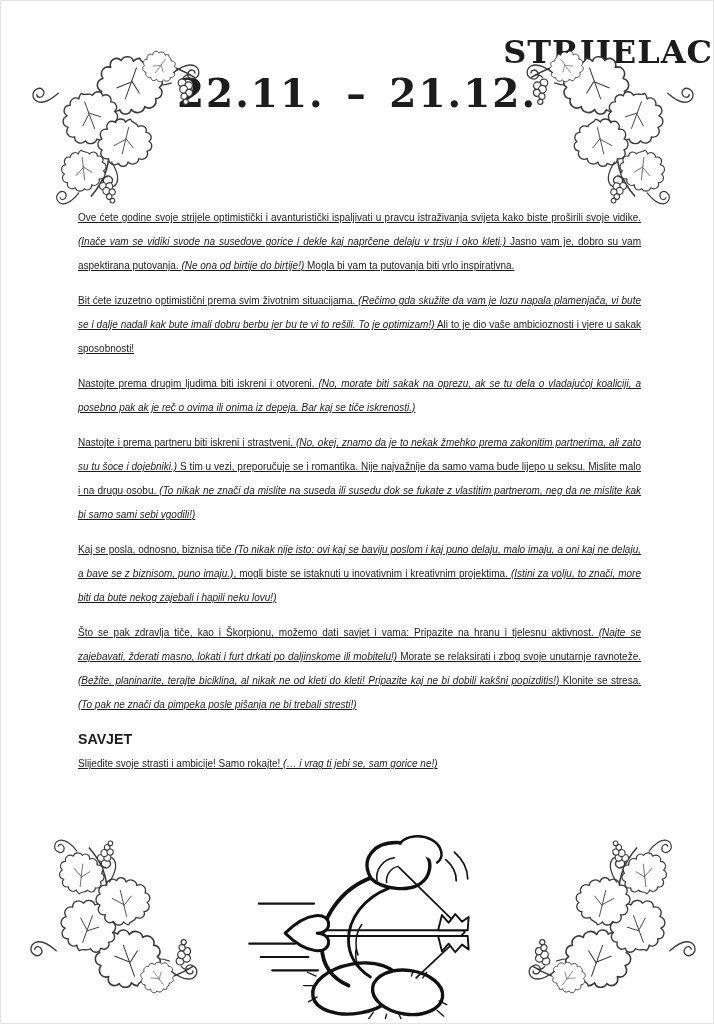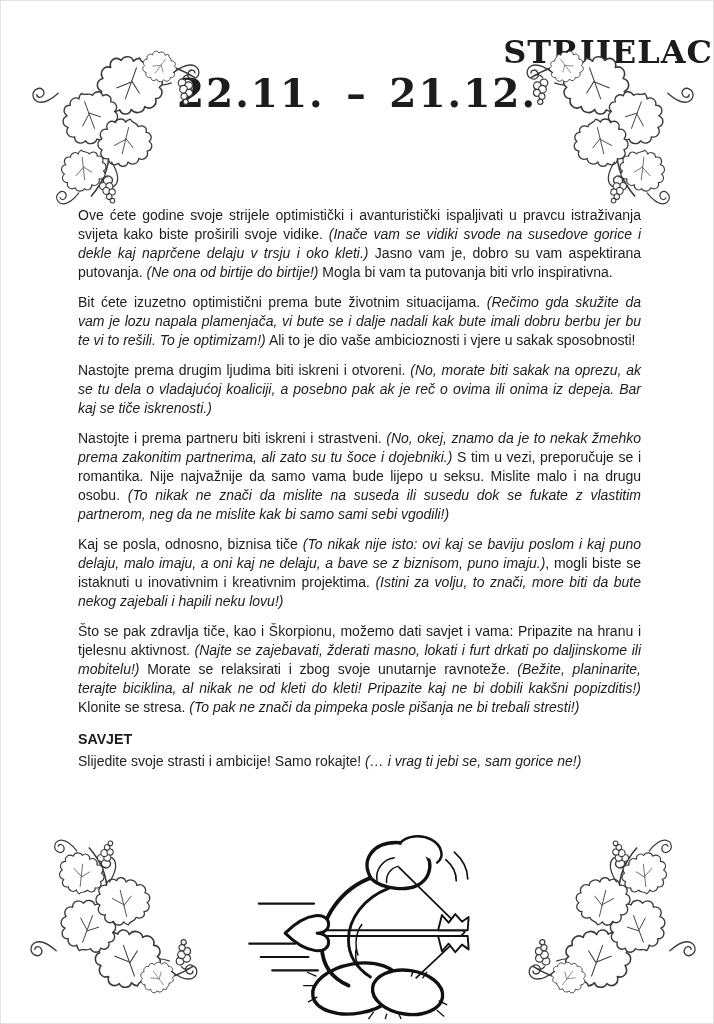--- a/index.html
+++ b/index.html
@@ -32,23 +32,24 @@
     letter-spacing:2px;
     word-spacing:6px;
     line-height:1.15;
   }
   .content{
     position:absolute;
     left:77px;top:205px;width:563px;
   }
   p.para{
     margin:0 0 11px 0;
-    font-size:14px;
-    line-height:19px;
+    font-size:10px;
+    line-height:24px;
     text-align:justify;
+    text-decoration:underline;
   }
   p.para.advice{margin-bottom:7px;}
   .it{font-style:italic;}
   h3.advice-h{
     margin:14px 0 4px 0;
     font-size:14.2px;
     line-height:17.3px;
     font-weight:bold;
   }
   .corner{
@@ -130,21 +131,21 @@
 </div>
 
 <header>
   <h1 class="title">STRIJELAC</h1>
   <h2 class="daterange">22.11. – 21.12.</h2>
 </header>
 
 <main class="content">
   <div>
       <p class="para"><span class="rm">Ove ćete godine svoje strijele optimistički i avanturistički ispaljivati u pravcu istraživanja svijeta kako biste proširili svoje vidike. </span><span class="it">(Inače vam se vidiki svode na susedove gorice i dekle kaj naprčene delaju v trsju i oko kleti.)</span><span class="rm"> Jasno vam je, dobro su vam aspektirana putovanja. </span><span class="it">(Ne ona od birtije do birtije!)</span><span class="rm"> Mogla bi vam ta putovanja biti vrlo inspirativna.</span></p>
-      <p class="para"><span class="rm">Bit ćete izuzetno optimistični prema bute životnim situacijama. </span><span class="it">(Rečimo gda skužite da vam je lozu napala plamenjača, vi bute se i dalje nadali kak bute imali dobru berbu jer bu te vi to rešili. To je optimizam!)</span><span class="rm"> Ali to je dio vaše ambicioznosti i vjere u sakak sposobnosti!</span></p>
+      <p class="para"><span class="rm">Bit ćete izuzetno optimistični prema svim životnim situacijama. </span><span class="it">(Rečimo gda skužite da vam je lozu napala plamenjača, vi bute se i dalje nadali kak bute imali dobru berbu jer bu te vi to rešili. To je optimizam!)</span><span class="rm"> Ali to je dio vaše ambicioznosti i vjere u sakak sposobnosti!</span></p>
       <p class="para"><span class="rm">Nastojte prema drugim ljudima biti iskreni i otvoreni. </span><span class="it">(No, morate biti sakak na oprezu, ak se tu dela o vladajućoj koaliciji, a posebno pak ak je reč o ovima ili onima iz depeja. Bar kaj se tiče iskrenosti.)</span></p>
       <p class="para"><span class="rm">Nastojte i prema partneru biti iskreni i strastveni. </span><span class="it">(No, okej, znamo da je to nekak žmehko prema zakonitim partnerima, ali zato su tu šoce i dojebniki.)</span><span class="rm"> S tim u vezi, preporučuje se i romantika. Nije najvažnije da samo vama bude lijepo u seksu. Mislite malo i na drugu osobu. </span><span class="it">(To nikak ne znači da mislite na suseda ili susedu dok se fukate z vlastitim partnerom, neg da ne mislite kak bi samo sami sebi vgodili!)</span></p>
       <p class="para"><span class="rm">Kaj se posla, odnosno, biznisa tiče </span><span class="it">(To nikak nije isto: ovi kaj se baviju poslom i kaj puno delaju, malo imaju, a oni kaj ne delaju, a bave se z biznisom, puno imaju.)</span><span class="rm">, mogli biste se istaknuti u inovativnim i kreativnim projektima. </span><span class="it">(Istini za volju, to znači, more biti da bute nekog zajebali i hapili neku lovu!)</span></p>
       <p class="para"><span class="rm">Što se pak zdravlja tiče, kao i Škorpionu, možemo dati savjet i vama: Pripazite na hranu i tjelesnu aktivnost. </span><span class="it">(Najte se zajebavati, žderati masno, lokati i furt drkati po daljinskome ili mobitelu!)</span><span class="rm"> Morate se relaksirati i zbog svoje unutarnje ravnoteže. </span><span class="it">(Bežite, planinarite, terajte biciklina, al nikak ne od kleti do kleti! Pripazite kaj ne bi dobili kakšni popizditis!)</span><span class="rm"> Klonite se stresa. </span><span class="it">(To pak ne znači da pimpeka posle pišanja ne bi trebali stresti!)</span></p>
     </div>
   <h3 class="advice-h">SAVJET</h3>
   <p class="para advice"><span class="rm">Slijedite svoje strasti i ambicije! Samo rokajte! </span><span class="it">(… i vrag ti jebi se, sam gorice ne!)</span></p>
 </main>
 
 <div class="center-illus">

